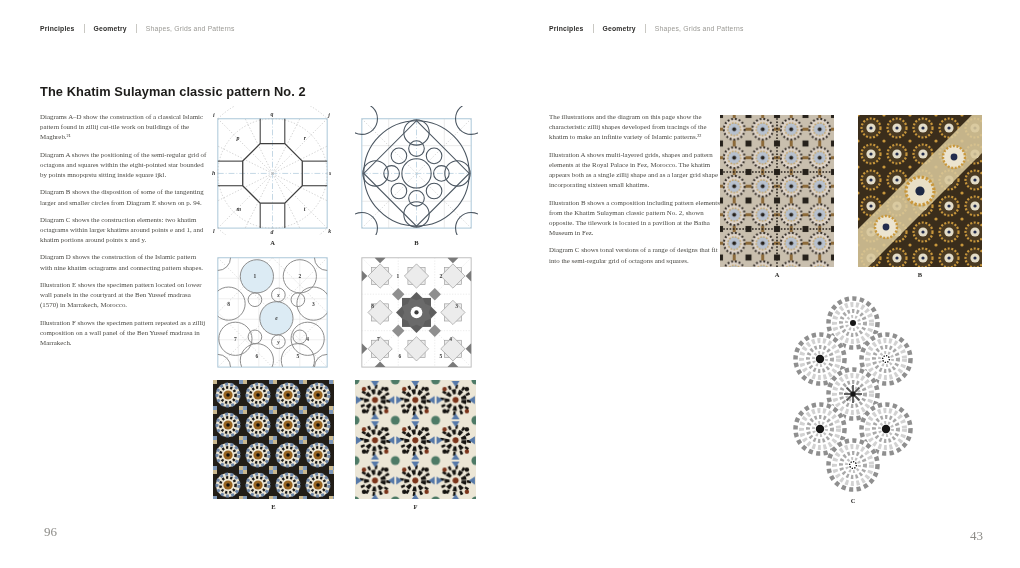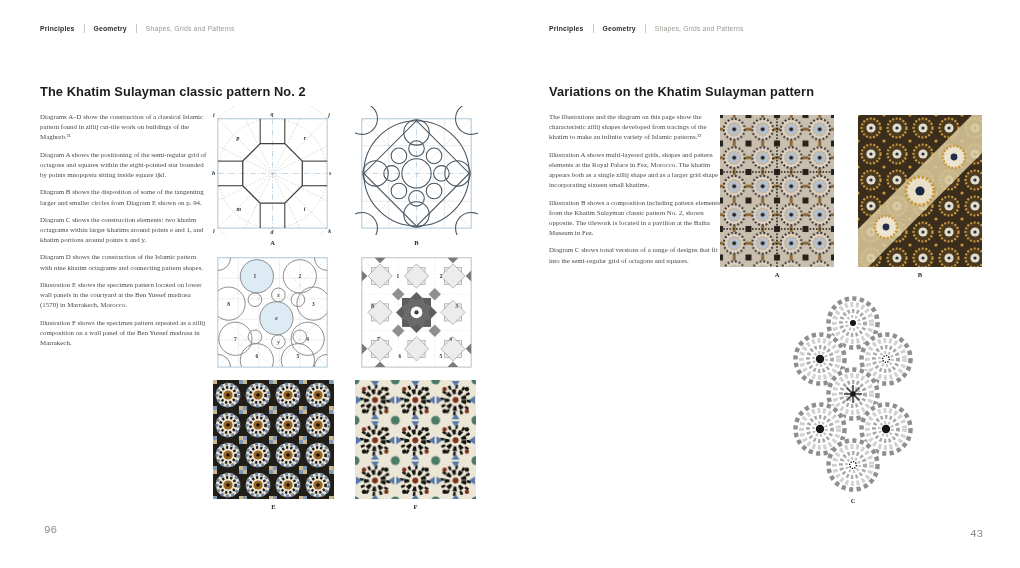--- a/index.html
+++ b/index.html
@@ -11,21 +11,21 @@
   .crumb.light{color:#9a9994;font-weight:normal;}
   .sep{width:1px;height:9px;background:#c9c8c3;}
   h1.title{position:absolute;margin:0;font-family:"Liberation Sans",sans-serif;
            font-weight:bold;font-size:12.8px;color:#1d1c1a;letter-spacing:.1px;}
   .textcol{position:absolute;width:169px;}
   .textcol p{margin:0 0 7px 0;font-size:6.9px;line-height:1.48;text-align:left;}
   .fig{position:absolute;margin:0;}
   .fig svg{display:block;}
   .figcap{margin-top:4px;text-align:center;font-family:"Liberation Serif",serif;
           font-weight:bold;font-size:6.5px;color:#2e2d2b;}
-  .pagenum{position:absolute;font-size:11px;color:#8d8c88;font-family:Liberation Mono, monospace;}
+  .pagenum{position:absolute;font-size:13px;color:#8d8c88;}
   .dg-label{font-family:"Liberation Serif",serif;font-style:italic;font-weight:bold;
             font-size:6px;fill:#333;}
   .dg-num{font-family:"Liberation Serif",serif;font-weight:bold;font-size:5.6px;fill:#3a3a3a;}
 </style>
 </head>
 <body>
 
 <div class="spread">
 
   <div class="crumbs" style="left:40px;">
@@ -325,21 +325,20 @@
   <div class="pagenum" style="left:44px;top:524px;">96</div>
 
   <div class="crumbs" style="left:549px;">
     <span class="crumb">Principles</span>
     <span class="sep"></span>
     <span class="crumb">Geometry</span>
     <span class="sep"></span>
     <span class="crumb light">Shapes, Grids and Patterns</span>
   </div>
 
-  <h1 class="title" style="left:549px;top:84px;">Variations on the Khatim Sulayman pattern</h1>
 
   <div class="textcol" style="left:549px;top:112px;width:172px;">
     <p>The illustrations and the diagram on this page show the characteristic zillij shapes developed from tracings of the khatim to make an infinite variety of Islamic patterns.²²</p>
     <p>Illustration A shows multi-layered grids, shapes and pattern elements at the Royal Palace in Fez, Morocco. The khatim appears both as a single zillij shape and as a larger grid shape incorporating sixteen small khatims.</p>
     <p>Illustration B shows a composition including pattern elements from the Khatim Sulayman classic pattern No. 2, shown opposite. The tilework is located in a pavilion at the Batha Museum in Fez.</p>
     <p>Diagram C shows tonal versions of a range of designs that fit into the semi-regular grid of octagons and squares.</p>
   </div>
 
   <figure class="fig" style="left:720px;top:115px;">
     <svg width="114" height="152" viewBox="0 0 114 152">

